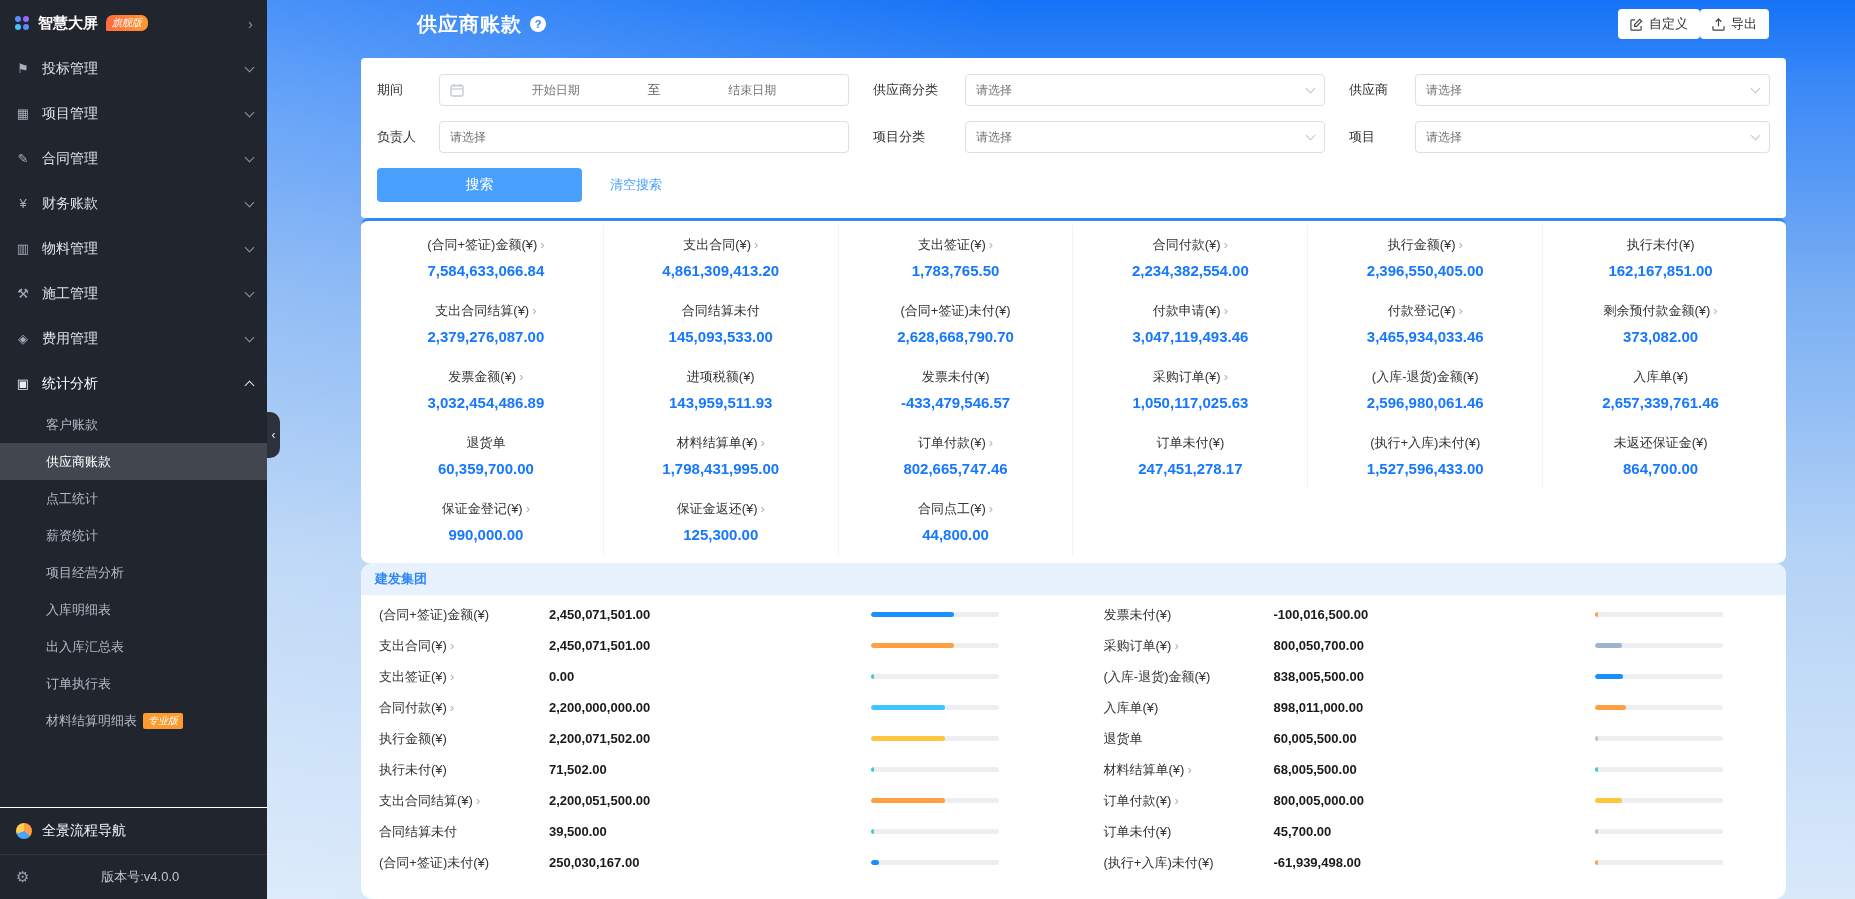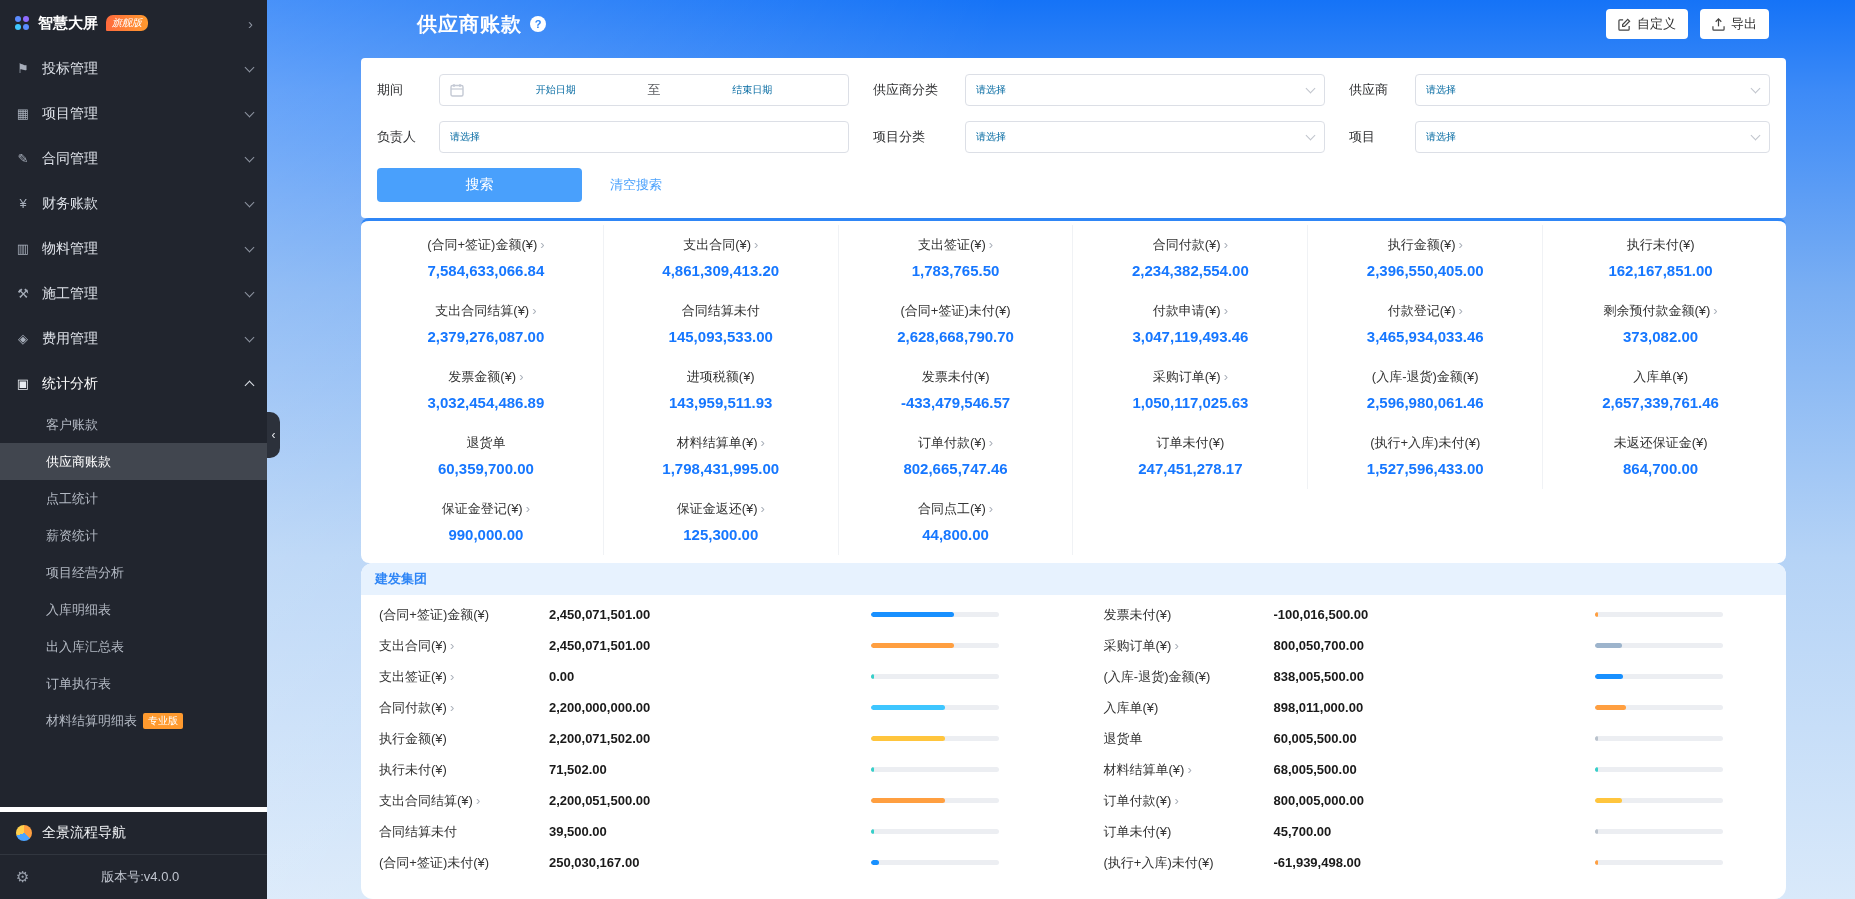--- a/index.html
+++ b/index.html
@@ -24,54 +24,54 @@
   .nav-item.expanded { color:#fff; }
   .nav-icon { width:18px; text-align:center; color:#a7aeba; font-size:13px; }
   .nav-item.expanded .nav-icon { color:#e8ebf0; }
   .nav-label { flex:1; }
   .chev { width:7px; height:7px; border-right:1.6px solid #8e95a2; border-bottom:1.6px solid #8e95a2; display:inline-block; }
   .chev.down { transform:rotate(45deg); margin-top:-3px; }
   .chev.up { transform:rotate(-135deg); margin-top:4px; }
   .nav-item.expanded .chev { border-color:#dfe3ea; }
   .submenu .sub-item { height:37px; display:flex; align-items:center; padding:0 14px 0 46px; font-size:13px; color:#b4bac4; cursor:pointer; }
   .sub-item.active { background:#41464f; color:#fff; }
-  .pro-badge { background:#ff9a2e; color:#fff; font-size:10px; padding:1px 5px; border-radius:2px; margin-left:6px; }
+  .pro-badge { background:#ff9a2e; color:#fff; font-size:10px; font-style:italic; padding:1px 5px; border-radius:2px; margin-left:6px; }
   .sidebar-bottom { margin-top:auto; }
-  .bottom-nav { height:47px; display:flex; align-items:center; gap:10px; padding:0 16px; color:#f2f4f7; font-size:14px; border-top:5px solid #ffffff; cursor:pointer; }
+  .bottom-nav { height:47px; display:flex; align-items:center; gap:10px; padding:0 16px; color:#f2f4f7; font-size:14px; border-top:1px solid #ffffff; cursor:pointer; }
   .nav-orb { width:16px; height:16px; border-radius:50%; background:conic-gradient(#ff9f40 0 130deg,#4aa3ff 130deg 250deg,#ffd04d 250deg 360deg); }
   .version-row { height:45px; display:flex; align-items:center; padding:0 16px; color:#c0c5cf; font-size:13px; border-top:1px solid #31363f; }
   .gear-icon { color:#9aa1ad; font-size:15px; cursor:pointer; }
   .version-text { flex:1; text-align:center; }
   .collapse-handle { position:absolute; top:412px; right:-13px; width:13px; height:46px; background:#2c313b; color:#e8eaee; border-radius:0 10px 10px 0; display:flex; align-items:center; justify-content:center; font-size:12px; cursor:pointer; }
 
   
   .main {
     flex:1; display:flex; flex-direction:column; min-width:0;
     background:
       linear-gradient(112deg, rgba(255,255,255,.22) 0%, rgba(255,255,255,0) 38%),
       linear-gradient(180deg, #1573f7 0%, #3c8af7 10%, #79aef3 32%, #b5d3f6 62%, #d9e9fa 100%);
   }
   .page-header { height:48px; display:flex; align-items:center; padding:0 86px 0 150px; }
   .page-title { font-size:20px; font-weight:700; color:#fff; margin:0; letter-spacing:1px; }
   .help-icon { width:16px; height:16px; border-radius:50%; background:#fff; color:#2f86f6; font-size:11px; font-weight:700; display:flex; align-items:center; justify-content:center; margin-left:8px; cursor:pointer; }
-  .header-actions { margin-left:auto; display:flex; gap:12px; }
+  .header-actions { margin-left:auto; display:flex; }
   .hdr-btn { height:30px; display:flex; align-items:center; gap:6px; background:#fff; border:none; border-radius:4px; padding:0 12px; font-size:13px; color:#333; cursor:pointer; font-family:inherit; }
 
   .content { flex:1; display:flex; flex-direction:column; gap:0; padding:10px 69px 0 94px; overflow:hidden; min-height:0; }
   .card { background:#fff; border-radius:4px; }
 
   
   .filter-card { padding:16px 16px 14px; }
   .f-row { display:flex; align-items:center; margin-bottom:15px; }
   .f-label { font-size:13px; color:#303133; white-space:nowrap; }
   .w-lbl1 { width:62px; } .w-lbl2 { width:92px; } .w-lbl3 { width:66px; }
   .ml { margin-left:24px; }
   .f-field { height:32px; border:1px solid #dcdfe6; border-radius:4px; display:flex; align-items:center; padding:0 10px; background:#fff; }
   .date-range { width:410px; gap:6px; }
-  .ph { color:#0369a1; font-size:10px; }
+  .ph { color:#737373; font-size:12px; }
   .half { flex:1; text-align:center; }
   .to { color:#606266; font-size:13px; }
   .w-sel2 { width:360px; }
   .grow { flex:1; }
   .sel { justify-content:space-between; }
   .selchev { width:7px; height:7px; border-right:1.5px solid #c0c4cc; border-bottom:1.5px solid #c0c4cc; transform:rotate(45deg); margin-top:-3px; }
   .actions-row { display:flex; align-items:center; margin-bottom:2px; }
   .search-btn { width:205px; height:34px; background:#49a0fc; border:none; border-radius:4px; color:#fff; font-size:14px; cursor:pointer; font-family:inherit; }
   .clear-link { margin-left:28px; color:#49a0fc; font-size:13px; cursor:pointer; text-decoration:none; }
 

